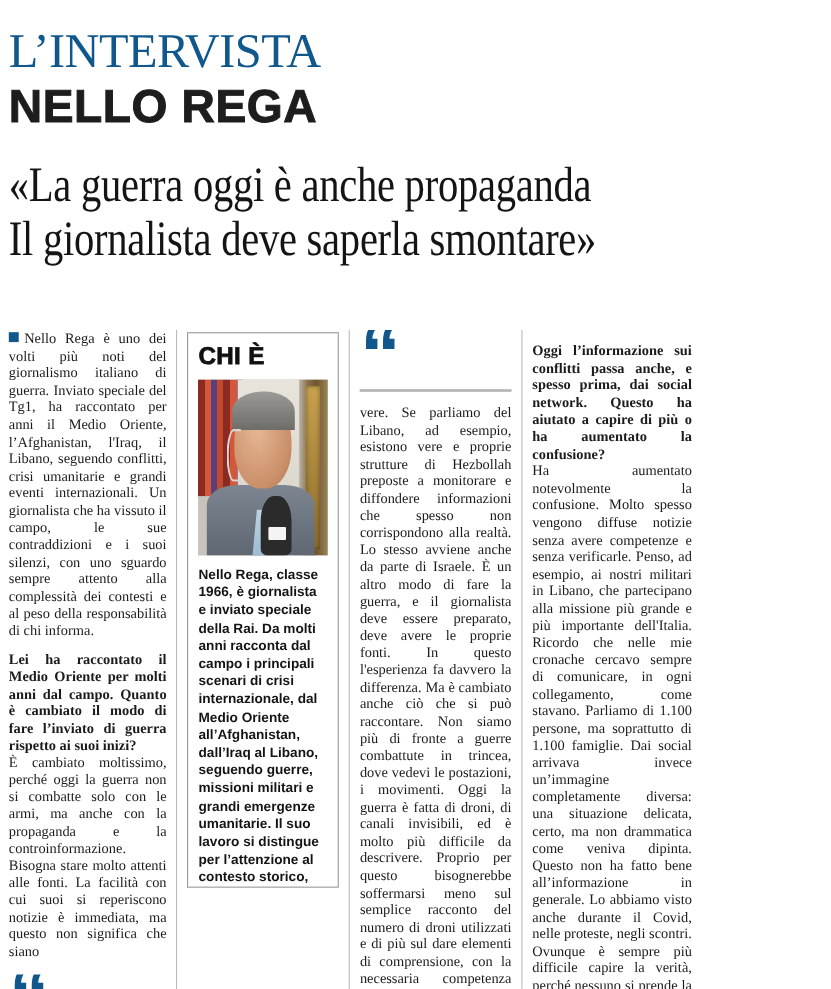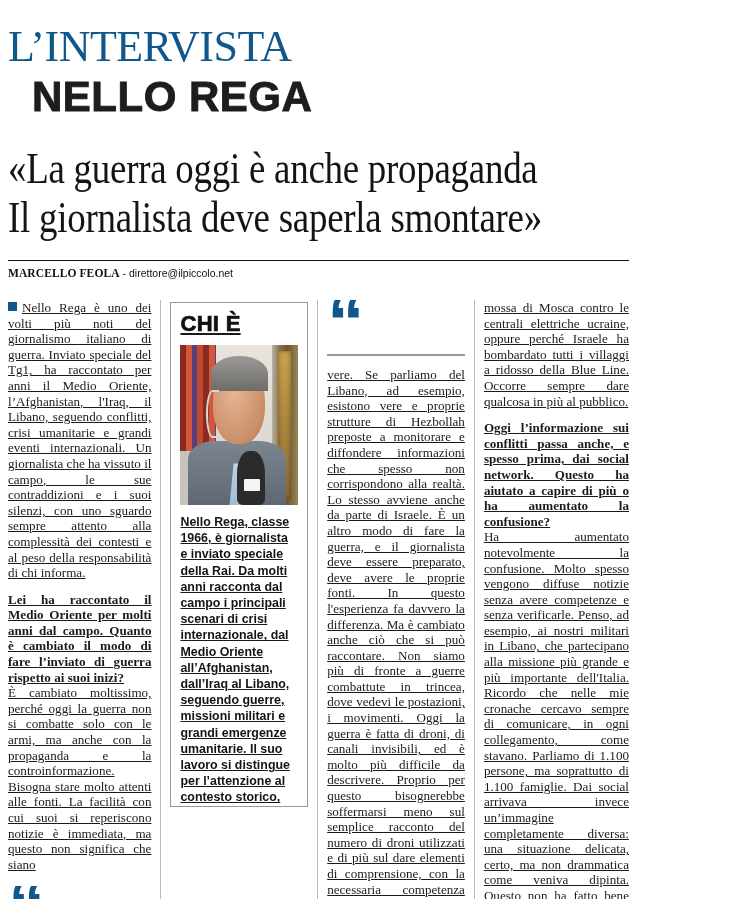--- a/index.html
+++ b/index.html
@@ -24,21 +24,20 @@
     white-space:nowrap;
   }
   .name {
     font-family:"Liberation Sans", sans-serif;
     font-size:42px;
     line-height:46px;
     font-weight:700;
     letter-spacing:0.5px;
     color:#1d1d1d;
     margin-top:2px;
-    margin-left:24px;
     -webkit-text-stroke:0.9px #1d1d1d;
   }
 
   .headline {
     margin-top:24px;
     font-family:"Liberation Serif", serif;
     font-weight:400;
     font-size:45px;
     line-height:49px;
     letter-spacing:-0.3px;
@@ -65,21 +64,20 @@
     letter-spacing:0.1px;
   }
   .byline .mail { font-size:10.5px; }
 
   
   .cols {
     position:absolute;
     top:300px; left:8px; right:8px; bottom:0;
     display:flex;
     gap:0;
-    text-decoration:underline;
   }
   .col { width:185px; position:relative; padding-right:9px; }
   .col + .col { border-left:1px solid #bbb; padding-left:9px; }
   .col.c2 { width:188px; }
   .col.c3 { width:188px; }
   .col.c4 { width:188px; padding-right:0; }
 
   .body-text {
     font-family:"Liberation Serif", serif;
     font-size:13.1px;
@@ -219,23 +217,20 @@
   <div>
     <div class="kicker">L’INTERVISTA</div>
     <div class="name">NELLO REGA</div>
   </div>
 
   <div class="headline">
     <span class="l1">«La guerra oggi è anche propaganda</span>
     <span class="l2">Il giornalista deve saperla smontare»</span>
   </div>
 
-  <div class="byline">
-    <span class="who">MARCELLO FEOLA</span><span class="mail"> - </span><span class="mail">direttore@ilpiccolo.net</span>
-  </div>
 
   <div class="cols">
 
     <div class="col c1">
       <div class="body-text">
         <p><span class="sq"></span><span>Nello Rega è uno dei volti più noti del giornalismo italiano di guerra. Inviato speciale del Tg1, ha raccontato per anni il Medio Oriente, l’Afghanistan, l'Iraq, il Libano, seguendo conflitti, crisi umanitarie e grandi eventi internazionali. Un giornalista che ha vissuto il campo, le sue contraddizioni e i suoi silenzi, con uno sguardo sempre attento alla complessità dei contesti e al peso della responsabilità di chi informa.</span></p>
         <p class="q">Lei ha raccontato il Medio Oriente per molti anni dal campo. Quanto è cambiato il modo di fare l’inviato di guerra rispetto ai suoi inizi?</p>
         <p>È cambiato moltissimo, perché oggi la guerra non si combatte solo con le armi, ma anche con la propaganda e la controinformazione. Bisogna stare molto attenti alle fonti. La facilità con cui suoi si reperiscono notizie è immediata, ma questo non significa che siano</p>
       </div>
       <div class="pull">
@@ -271,20 +266,19 @@
         <div class="rule-t"></div>
         <div class="rule-b"></div>
       </div>
       <div class="body-text" style="margin-top:11px">
         <p>vere. Se parliamo del Libano, ad esempio, esistono vere e proprie strutture di Hezbollah preposte a monitorare e diffondere informazioni che spesso non corrispondono alla realtà. Lo stesso avviene anche da parte di Israele. È un altro modo di fare la guerra, e il giornalista deve essere preparato, deve avere le proprie fonti. In questo l'esperienza fa davvero la differenza. Ma è cambiato anche ciò che si può raccontare. Non siamo più di fronte a guerre combattute in trincea, dove vedevi le postazioni, i movimenti. Oggi la guerra è fatta di droni, di canali invisibili, ed è molto più difficile da descrivere. Proprio per questo bisognerebbe soffermarsi meno sul semplice racconto del numero di droni utilizzati e di più sul dare elementi di comprensione, con la necessaria competenza anche geopolitica. Bisogna spiegare, ad esempio, che cosa significa una</p>
       </div>
     </div>
 
     <div class="col c4">
       <div class="body-text">
-        <p>mossa di Mosca contro le centrali elettriche ucraine, oppure perché Israele ha bombardato tutti i villaggi a ridosso della Blue Line. Occorre sempre dare qualcosa in più al pubblico.</p>
         <p class="q">Oggi l’informazione sui conflitti passa anche, e spesso prima, dai social network. Questo ha aiutato a capire di più o ha aumentato la confusione?</p>
         <p>Ha aumentato notevolmente la confusione. Molto spesso vengono diffuse notizie senza avere competenze e senza verificarle. Penso, ad esempio, ai nostri militari in Libano, che partecipano alla missione più grande e più importante dell'Italia. Ricordo che nelle mie cronache cercavo sempre di comunicare, in ogni collegamento, come stavano. Parliamo di 1.100 persone, ma soprattutto di 1.100 famiglie. Dai social arrivava invece un’immagine completamente diversa: una situazione delicata, certo, ma non drammatica come veniva dipinta. Questo non ha fatto bene all’informazione in generale. Lo abbiamo visto anche durante il Covid, nelle proteste, negli scontri. Ovunque è sempre più difficile capire la verità, perché nessuno si prende la briga di verificare un’informazione. E ciò genera molta paura nella gente. Come</p>
       </div>
     </div>
 
   </div>
 </div>
 
 </body></html>

